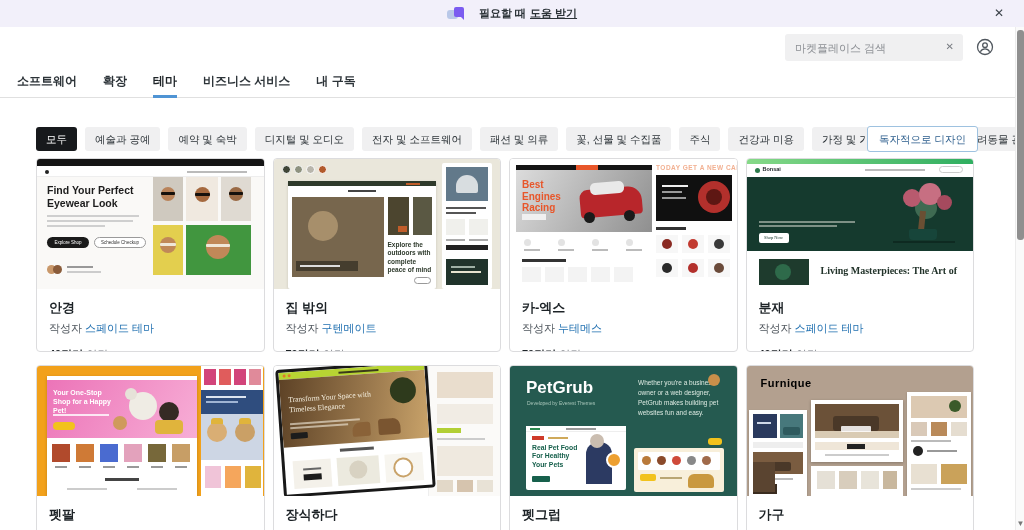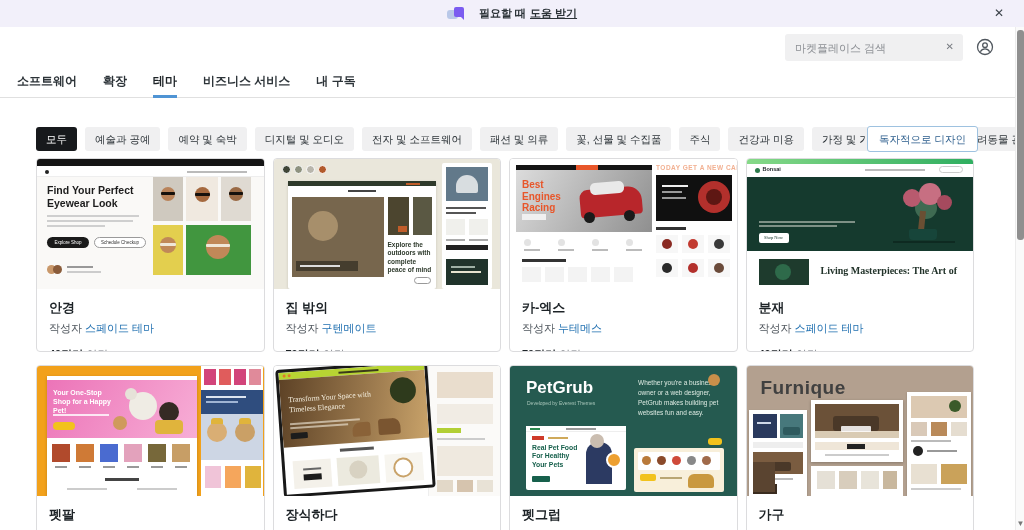--- a/index.html
+++ b/index.html
@@ -459,21 +459,21 @@
         <div class="abs" style="left:198px;top:72px;width:14px;height:7px;background:#f2c21c;border-radius:3px;"></div>
       </div>
       <div class="info">
         <div class="ctitle">펫그럽</div>
         <div class="author"><span>작성자</span> <span class="vendor">에베레스트 테마</span></div>
       </div>
     </div>
 
     <div class="card">
       <div class="thumb t8">
-        <div class="abs" style="left:14px;top:11px;font-size:19px;font-weight:bold;color:#404040;letter-spacing:.5px;text-align:center;">Furnique</div>
+        <div class="abs" style="left:14px;top:11px;font-size:11px;font-weight:bold;color:#000000;letter-spacing:.5px;text-align:center;">Furnique</div>
         <div class="abs" style="left:2px;top:44px;width:58px;height:86px;background:#fff;box-shadow:0 1px 2px rgba(0,0,0,.2);">
           <div class="abs" style="left:4px;top:4px;width:24px;height:24px;background:#2a3a5e;">
               <div class="ln" style="left:4px;top:8px;width:14px;height:1.5px;background:#cfd8e8;"></div>
             </div>
           <div class="abs" style="left:31px;top:4px;width:23px;height:24px;background:#47787c;">
               <div class="abs" style="left:3px;bottom:3px;width:17px;height:8px;background:#2e5a5e;border-radius:2px;"></div>
             </div>
           <div class="abs" style="left:4px;top:32px;width:50px;height:6px;background:#eee;"></div>
           <div class="abs" style="left:4px;top:42px;width:50px;height:22px;background:#7a5c40;">
               <div class="abs" style="left:8px;bottom:3px;width:30px;height:9px;background:#4a3828;border-radius:2px;"></div>

